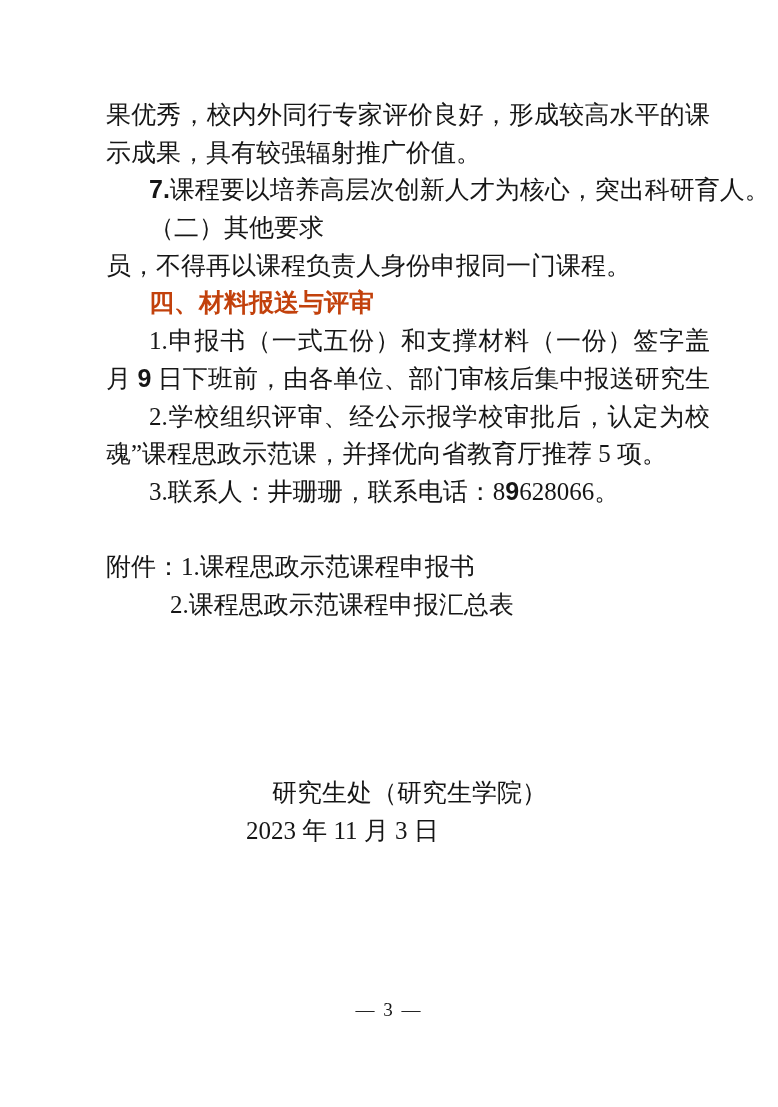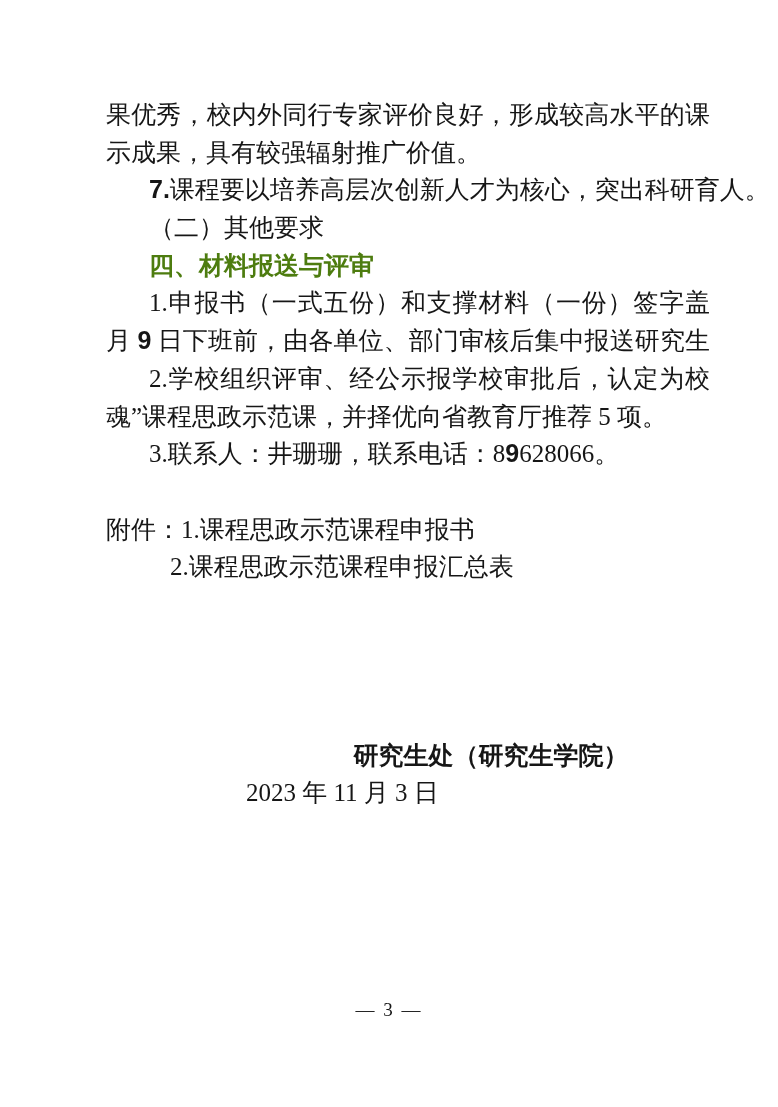--- a/index.html
+++ b/index.html
@@ -31,27 +31,27 @@
     white-space: normal;
     text-align: justify;
     text-align-last: justify;
     overflow: hidden;
   }
   .indent  { padding-left: 43px; }   
   .indent3 { padding-left: 64px; }   
   .bold-cjk {
     font-family: "Liberation Sans", "DejaVu Sans", sans-serif;
     font-weight: bold;
-    color: #4d7c0f;
+    color: #c2410c;
   }
   .bn { 
     font-family: "Liberation Sans", "DejaVu Sans", sans-serif;
     font-weight: bold;
   }
-  .sig-org  { padding-left: 166px; text-align: center; font-weight: bold; }
+  .sig-org  { padding-left: 166px; text-align: left; }
   .sig-date { padding-left: 140px; text-align: left; }
   .page-num {
     position: absolute;
     left: 0; top: 1000px;
     width: 778px;
     text-align: center;
     font-size: 19px;
     line-height: 20px;
     letter-spacing: 2px;
   }
@@ -64,20 +64,21 @@
 
     <div class="line flush"><span>果优秀，校内外同行专家评价良好，形成较高水平的课程思政展</span></div>
 
     <div class="line"><span>示成果，具有较强辐射推广价值。</span></div>
 
     <div class="line indent"><span class="bn">7.</span><span>课程要以培养高层次创新人才为核心，突出科研育人。</span></div>
 
     <div class="line indent"><span>（二）其他要求</span></div>
 
 
+    <div class="line"><span>员，不得再以课程负责人身份申报同一门课程。</span></div>
 
     <div class="line indent"><span class="bold-cjk">四、材料报送与评审</span></div>
 
     <div class="line indent flush"><span>1.申报书（一式五份）和支撑材料（一份）签字盖章，于 11</span></div>
 
     <div class="line flush"><span>月 </span><span class="bn">9</span><span> 日下班前，由各单位、部门审核后集中报送研究生处教育培</span></div>
 
 
     <div class="line indent flush"><span>2.学校组织评审、经公示报学校审批后，认定为校级“培根铸</span></div>
 

